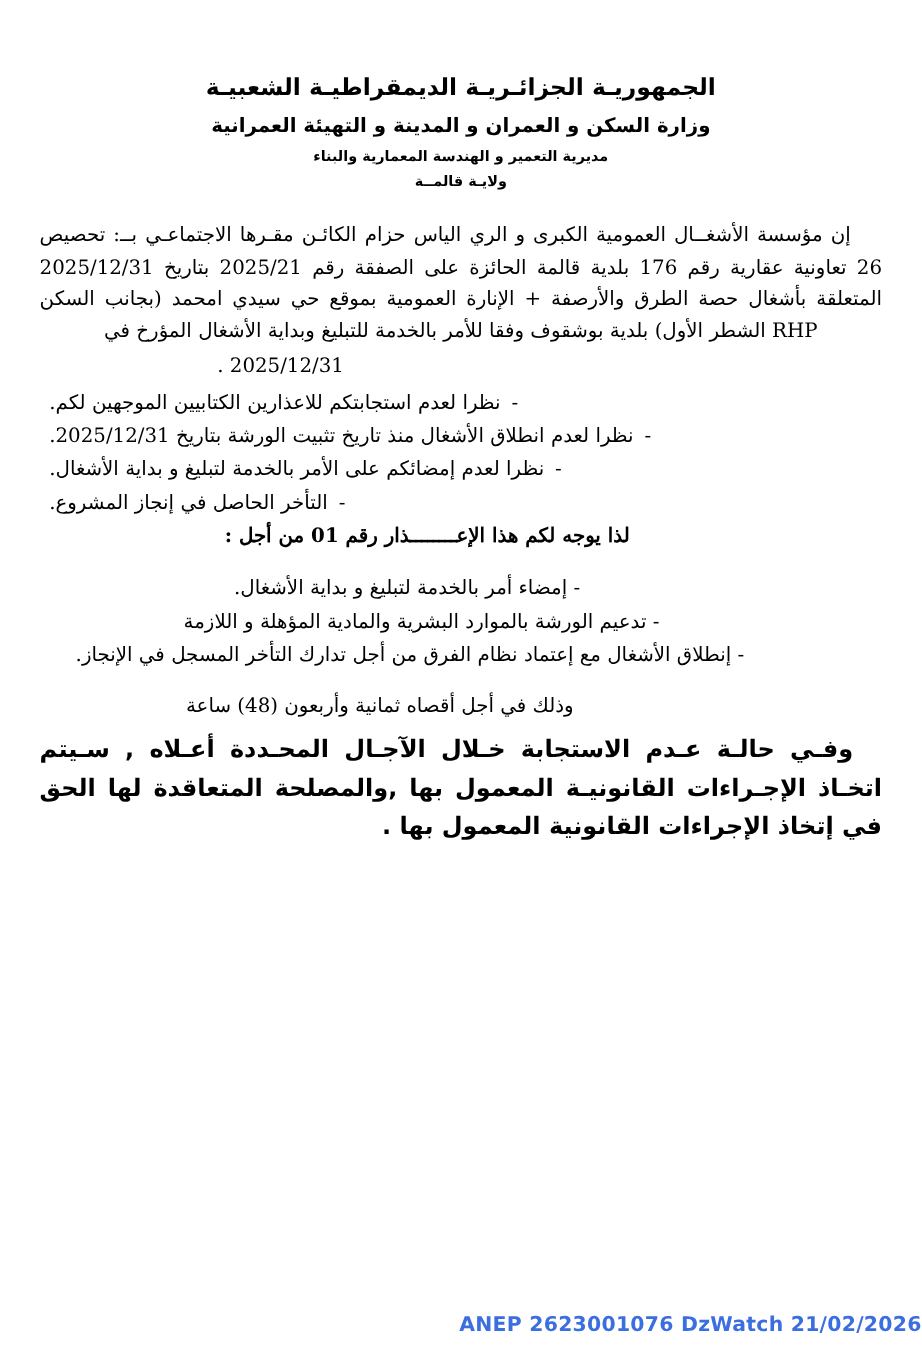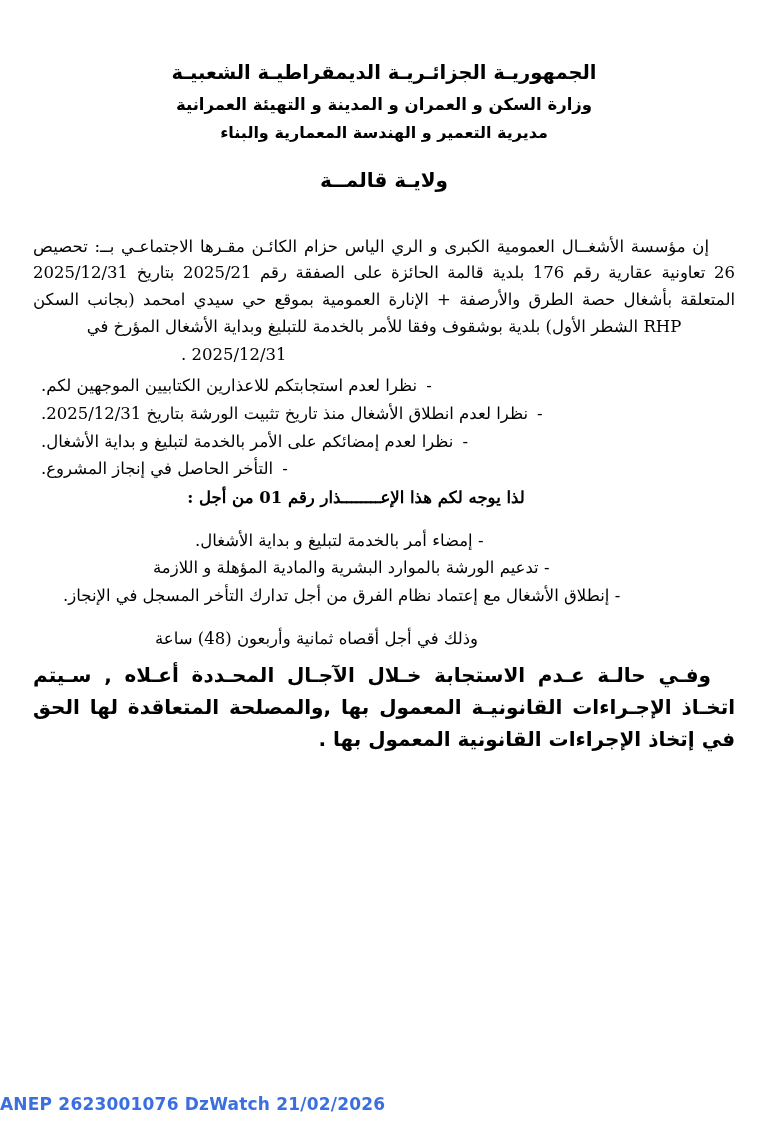--- a/index.html
+++ b/index.html
@@ -28,22 +28,22 @@
     text-align: center;
     direction: rtl;
   }
   .header-line {
     font-weight: bold;
     line-height: 1.55;
     letter-spacing: 0.2px;
   }
   .hl-1 { font-size: 19.5px; margin-bottom: 4px; }
   .hl-2 { font-size: 16.5px; margin-bottom: 3px; }
-  .hl-3 { font-size: 16px;   margin-bottom: 19px; }
-  .hl-4 { font-size: 20px;   margin-bottom: 16px; }
+  .hl-3 { font-size: 12px;   margin-bottom: 3px; }
+  .hl-4 { font-size: 12px;   margin-bottom: 0; }
 
   
   .doc-title {
     margin-top: 22px;
     text-align: center;
     font-family: "DejaVu Serif", "Liberation Serif", serif;
     font-weight: bold;
     font-size: 30px;
     direction: rtl;
     line-height: 1.3;
@@ -130,21 +130,21 @@
     margin: 6px 0 0 0;
     direction: rtl;
   }
 
   
   .footer-ref {
     position: absolute;
     left: 0;
     right: 0;
     top: 1094px;
-    text-align: left;
+    text-align: right;
     direction: ltr;
     font-family: "DejaVu Sans", "Liberation Sans", sans-serif;
     font-weight: bold;
     font-size: 17px;
     letter-spacing: 0.2px;
   }
 </style>
 </head>
 <body>
 

